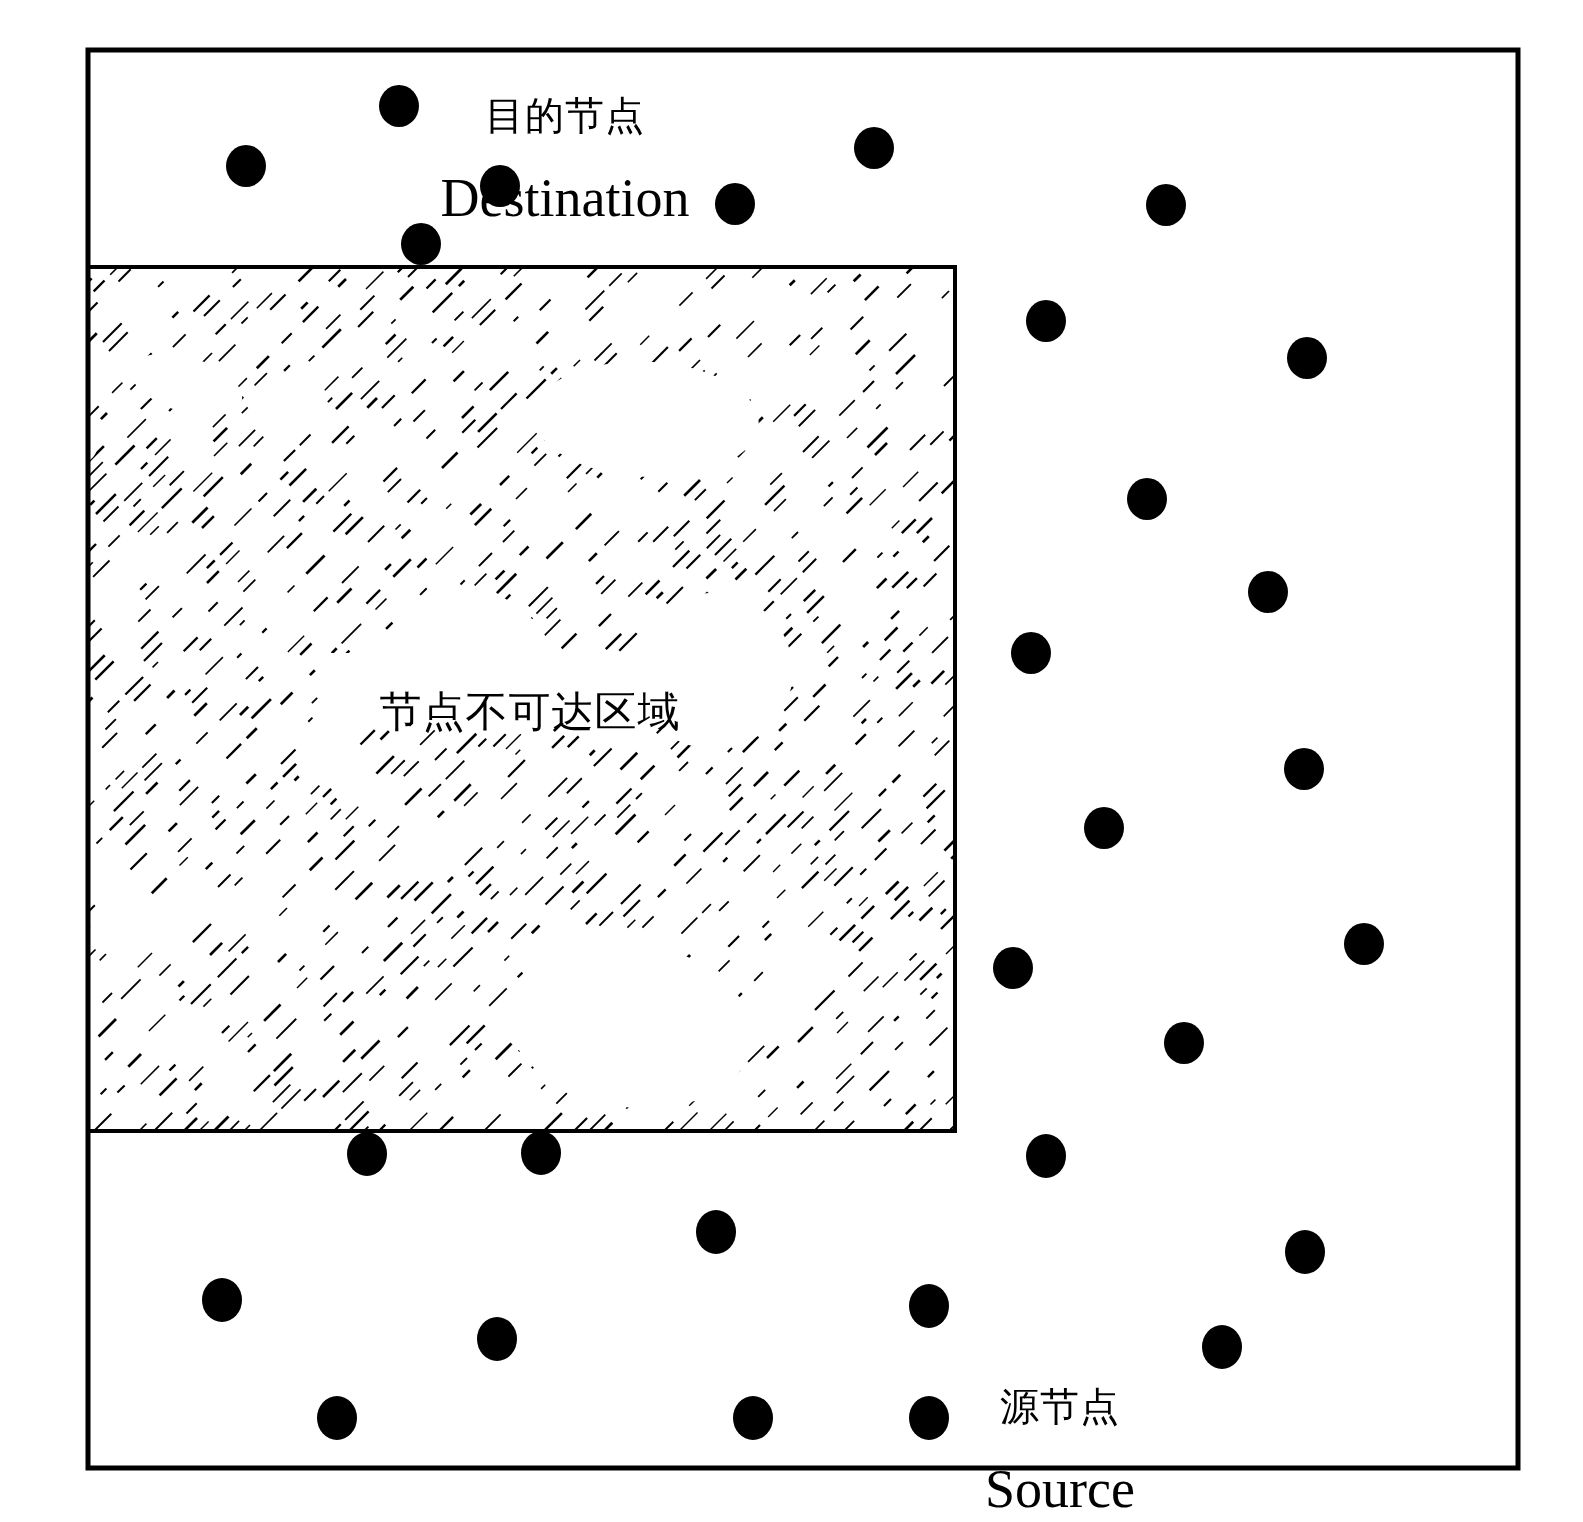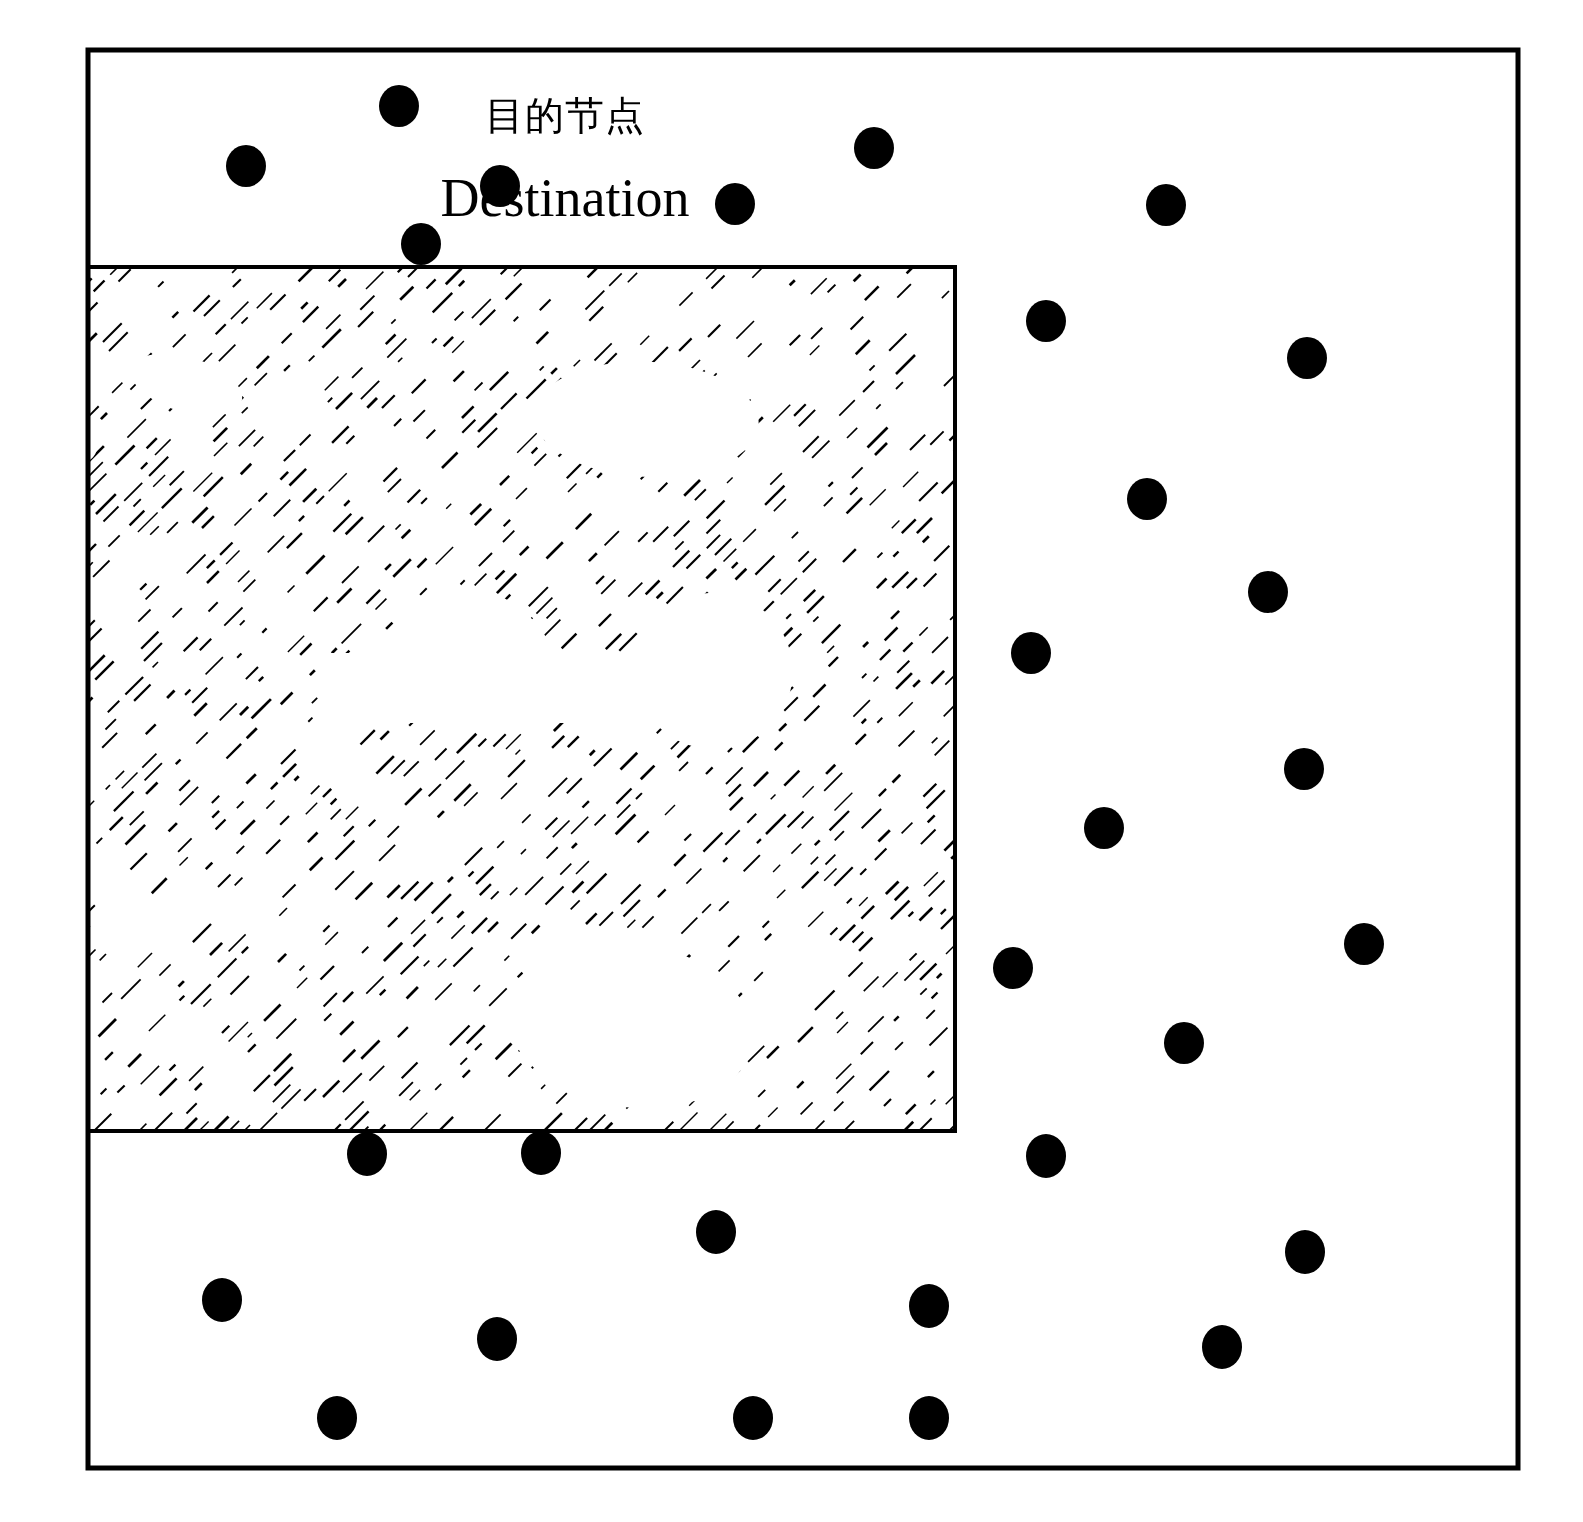--- a/index.html
+++ b/index.html
@@ -1113,17 +1113,22 @@
         <ellipse cx="753" cy="1410" rx="20" ry="22" fill="#000000"></ellipse>
         <ellipse cx="929" cy="1410" rx="20" ry="22" fill="#000000"></ellipse>
       </g>
   </svg>
 
   <div class="lbl" id="label-destination">
     <span class="cn">目的节点</span>
     <span class="en">Destination</span>
   </div>
 
+  <div class="lbl" id="label-blocked">
+    <span class="cn">节点不可达区域</span>
+  </div>
 
   <div class="lbl" id="label-source">
+    <span class="cn">源节点</span>
+    <span class="en">Source</span>
   </div>
 
 </div>
 
 </body></html>

